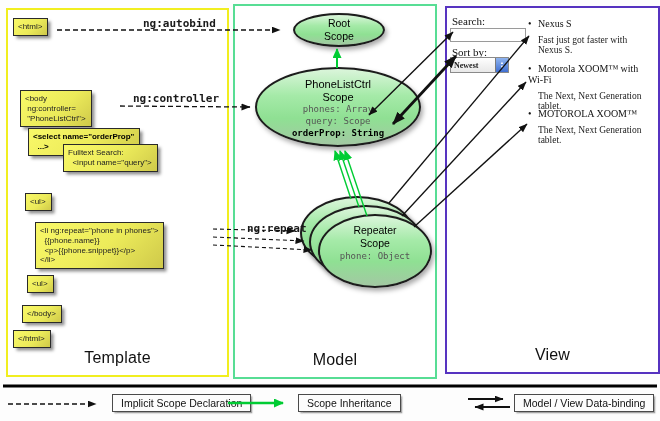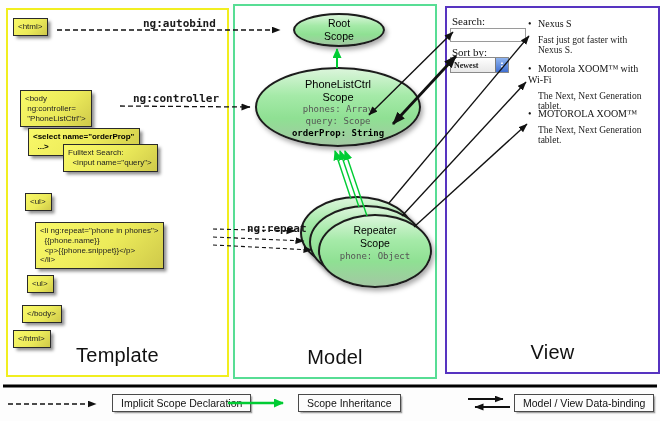--- a/index.html
+++ b/index.html
@@ -3,21 +3,21 @@
 <meta charset="utf-8">
 <style>
   html,body{margin:0;padding:0;background:#fff;}
   #stage{position:relative;width:660px;height:421px;background:#fdfdfd;overflow:hidden;
          font-family:"Liberation Sans",sans-serif;}
   .panel{position:absolute;background:#fff;}
   #panel-template{left:6px;top:8px;width:219px;height:365px;border:2px solid #f1ee1f;}
   #panel-model{left:233px;top:4px;width:200px;height:371px;border:2px solid #57dd94;}
   #panel-view{left:445px;top:6px;width:211px;height:364px;border:2px solid #5633c0;}
   .panel-label{position:absolute;left:0;right:0;bottom:8px;text-align:center;
-               font-size:20px;color:#111;letter-spacing:.2px;}
+               font-size:16px;color:#111;letter-spacing:.2px;}
   .codebox{position:absolute;white-space:pre;font-family:Liberation Sans, sans-serif;
            font-size:8px;line-height:1.22;color:#222;padding:3px 5px 3px 4px;
            background:linear-gradient(135deg,#f9f868 0%,#eceb5a 55%,#cfc94a 100%);
            border:1px solid #2a2a2a;box-shadow:2.5px 2.5px 3px rgba(50,50,50,.55);}
   .codebox.bold{font-weight:bold;color:#000;}
   .edge-label{position:absolute;font-family:"DejaVu Sans Mono",monospace;font-size:11px;
               font-weight:bold;color:#1a1a1a;white-space:pre;}
   .scope{position:absolute;border:2px solid #1c1c1c;border-radius:50%;
          background:linear-gradient(180deg,#dbf5db 0%,#a5eaa8 35%,#8fe093 65%,#a3c8a3 100%);
          box-shadow:2px 3px 5px rgba(0,0,0,.35);text-align:center;color:#000;}

